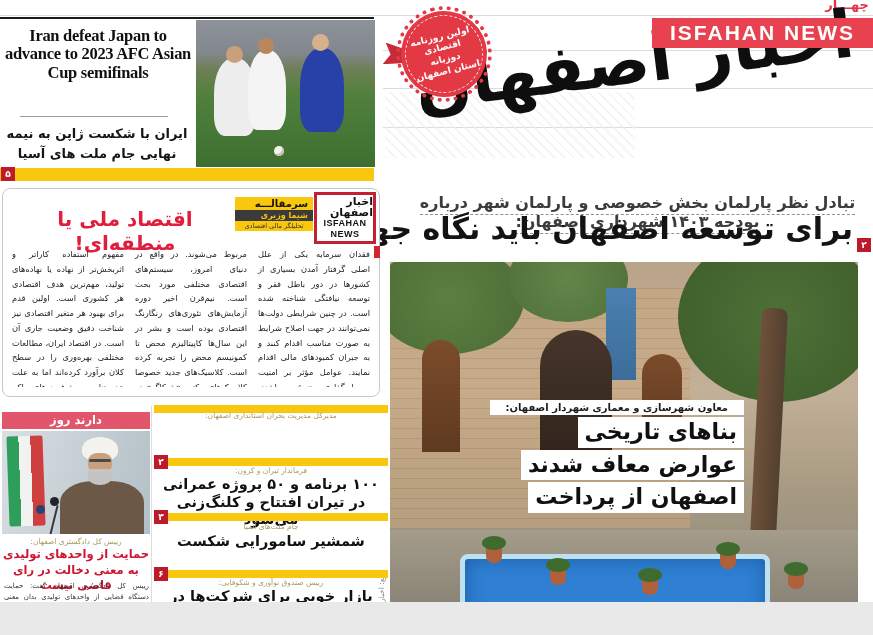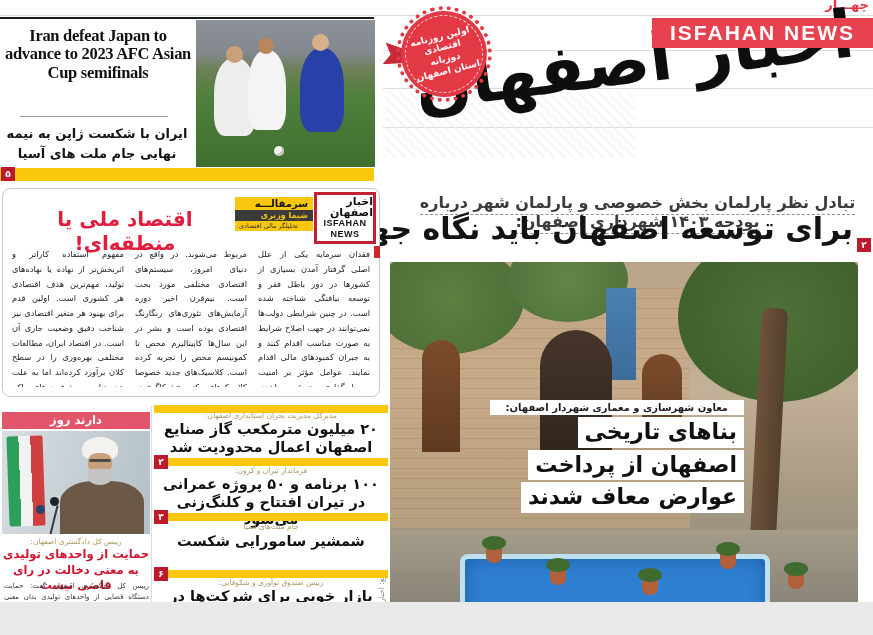--- a/index.html
+++ b/index.html
@@ -73,21 +73,21 @@
   
   .edit-card{position:absolute;left:2px;top:188px;width:376px;height:207px;border:1px solid #c9c9c9;border-radius:8px;background:#fff;}
   .mini-logo{position:absolute;right:3px;top:3px;width:56px;height:46px;border:3px solid #c22033;
       display:flex;flex-direction:column;align-items:center;justify-content:center;background:#fff;}
   .mini-logo .fa{font-size:11px;font-weight:900;color:#111;line-height:1;}
   .mini-logo .en{font-size:9px;font-weight:800;color:#111;letter-spacing:.5px;line-height:1.2;
       font-family:"Liberation Sans",sans-serif;text-align:center;}
   .sec-rows{position:absolute;right:66px;top:8px;width:78px;direction:rtl;}
   .sec-rows .r1{background:#f8c70e;color:#111;font-size:10px;font-weight:800;padding:1px 5px;text-align:right;}
   .sec-rows .r2{background:#3b3b3b;color:#f8c70e;font-size:8px;font-weight:700;padding:1px 5px;text-align:right;}
-  .sec-rows .r3{background:#f8c70e;color:#333;font-size:6.5px;padding:1px 4px;text-align:left;}
+  .sec-rows .r3{background:#f8c70e;color:#333;font-size:6.5px;padding:1px 4px;text-align:center;}
   .edit-title{position:absolute;left:22px;top:18px;width:200px;text-align:center;color:#e01d3c;font-size:20px;font-weight:800;}
   .edit-body{position:absolute;left:9px;right:9px;top:58px;bottom:9px;direction:rtl;text-align:justify;
       font-size:8.3px;line-height:1.78;color:#242424;column-count:3;column-gap:11px;overflow:hidden;}
   .red-marker{position:absolute;left:374px;top:246px;width:6px;height:12px;background:#d0252f;}
   
   .face-bar{position:absolute;left:2px;top:412px;width:148px;height:17px;background:#e2566b;color:#fff;
       text-align:center;font-size:11.5px;font-weight:800;line-height:17px;}
   .ph-cleric{position:absolute;left:2px;top:431px;width:148px;height:103px;overflow:hidden;
       background:linear-gradient(105deg,#d9dfe3,#c2ccd2 60%,#b3bfc6);}
   .flag{position:absolute;left:6px;top:5px;width:36px;height:90px;border-radius:2px;
@@ -172,22 +172,22 @@
     <div class="pool"></div>
     <div class="pot" style="left:96px;top:284px;"></div>
     <div class="pot" style="left:160px;top:306px;"></div>
     <div class="pot" style="left:252px;top:316px;"></div>
     <div class="pot" style="left:330px;top:290px;"></div>
     <div class="pot" style="left:398px;top:310px;"></div>
   </div>
   <div class="overlay">
     <span class="ov-kicker">معاون شهرسازی و معماری شهردار اصفهان:</span>
     <div class="ov-line"><span>بناهای تاریخی</span></div>
+    <div class="ov-line"><span>عوارض معاف شدند</span></div>
     <div class="ov-line"><span>اصفهان از پرداخت</span></div>
-    <div class="ov-line"><span>عوارض معاف شدند</span></div>
   </div>
   <div class="credit">منبع: اخبار اصفهان</div>
   <div class="pagebox" style="left:375px;top:615px;">۴</div>
 
   <div class="edit-card">
     <div class="mini-logo">
       <div class="fa">اخبار اصفهان</div>
       <div class="en" dir="ltr">ISFAHAN NEWS</div>
     </div>
     <div class="sec-rows">
@@ -214,21 +214,20 @@
   </div>
   <div class="face-kicker">رییس کل دادگستری اصفهان:</div>
   <div class="face-headline">حمایت از واحدهای تولیدی به معنی دخالت در رای قاضی نیست</div>
   <div class="face-body">رییس کل دادگستری اصفهان گفت: حمایت دستگاه قضایی از واحدهای تولیدی بدان معنی نیست که با ورود به پرونده‌های تشکیل شده در رای قاضی دخالت صورت می‌گیرد. به گزارش ایرنا، حجت‌الاسلام والمسلمین اسداله جعفری روز شنبه در جلسه ستاد پیگیری اجرای...</div>
   <div class="pagebox" style="left:0;top:617px;">۶</div>
 
   <div class="col-div"></div>
   <div class="brief-bar" style="top:405px;"></div>
 
   <div class="brief-kicker" style="top:411px;">مدیرکل مدیریت بحران استانداری اصفهان:</div>
-  <div class="brief-headline" style="top:421px;">۲۰ میلیون مترمکعب گاز صنایع اصفهان اعمال محدودیت شد</div>
   <div class="brief-bar" style="top:458px;"></div>
   <div class="pagebox" style="left:154px;top:455px;">۲</div>
 
   <div class="brief-kicker" style="top:466px;">فرماندار تیران و کرون:</div>
   <div class="brief-headline" style="top:476px;">۱۰۰ برنامه و ۵۰ پروژه عمرانی در تیران افتتاح و کلنگ‌زنی می‌شود</div>
   <div class="brief-bar" style="top:513px;"></div>
   <div class="pagebox" style="left:154px;top:510px;">۳</div>
 
   <div class="brief-kicker" style="top:522px;">جام ملت‌های آسیا</div>
   <div class="brief-headline" style="top:533px;">شمشیر سامورایی شکست</div>

